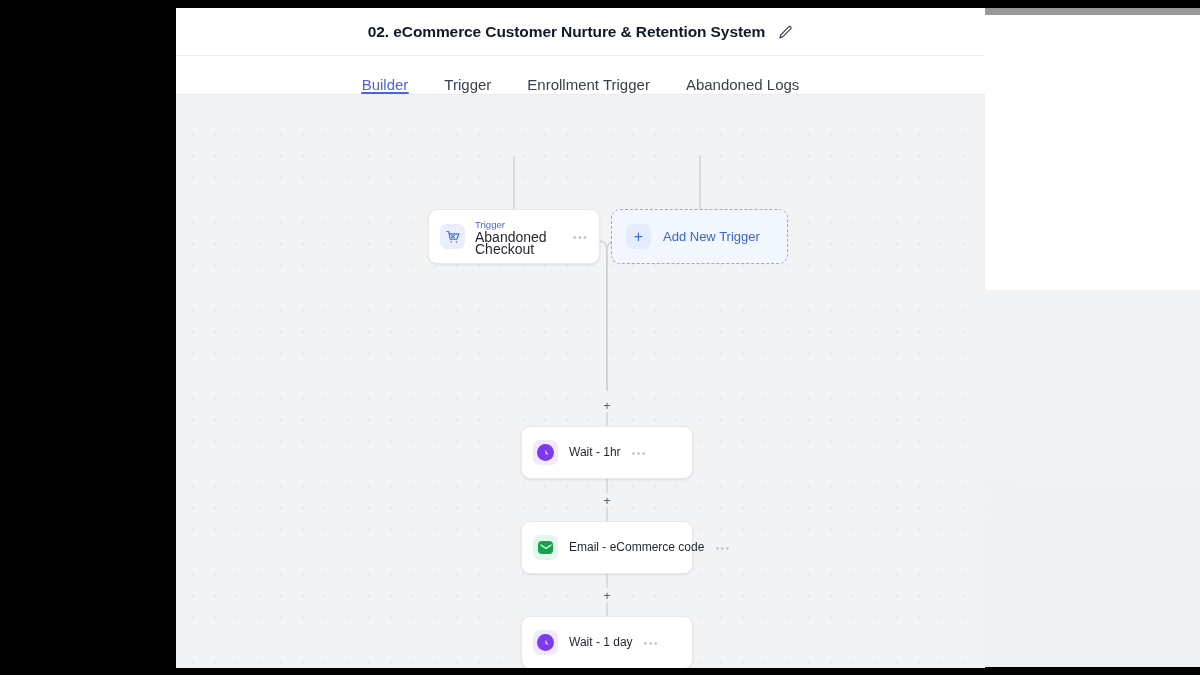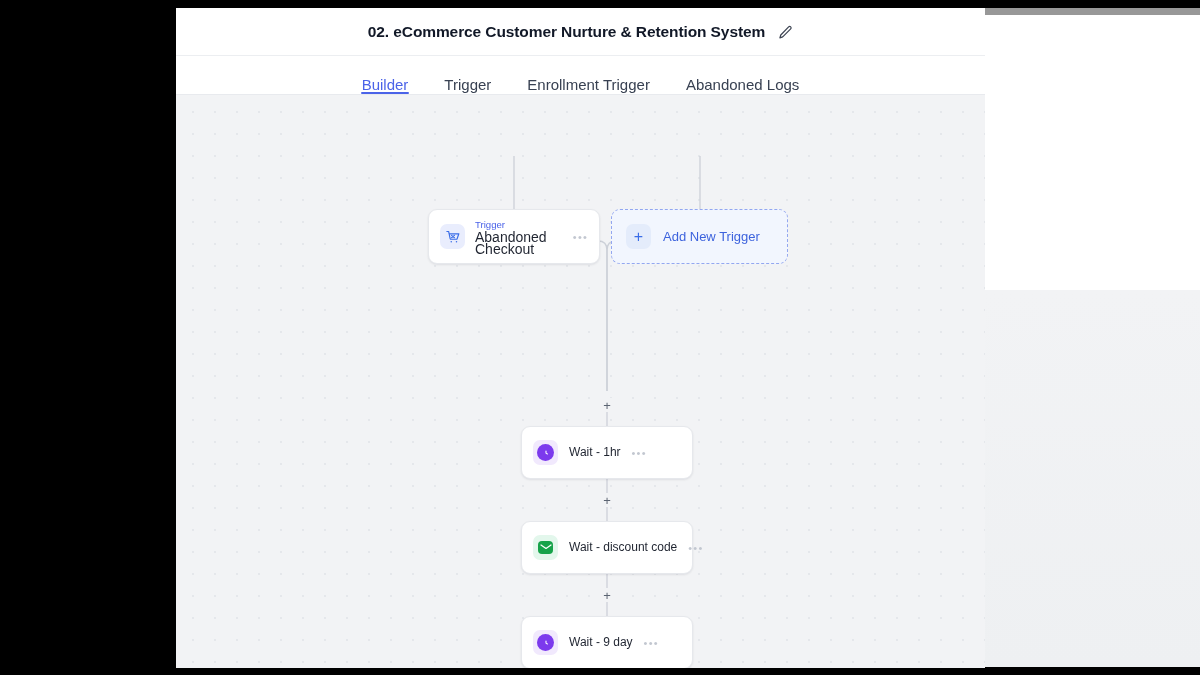--- a/index.html
+++ b/index.html
@@ -252,33 +252,33 @@
         </div>
 
         <div class="node step" id="node-email">
           <div class="node-icon icon-green">
             <span class="dot-badge dot-green" style="border-radius:4px;width:15px;height:13px;">
               <svg width="12" height="10" viewBox="0 0 24 20" fill="none" stroke="#ffffff" stroke-width="2.4" stroke-linecap="round" stroke-linejoin="round">
                 <path d="M2 4l10 7 10-7"></path>
               </svg>
             </span>
           </div>
-          <div class="node-title">Wait - discount code</div>
+          <div class="node-title">Email - eCommerce code</div>
           <div class="dots-menu">•••</div>
         </div>
 
         <div class="node step" id="node-wait-1d">
           <div class="node-icon icon-purple">
             <span class="dot-badge dot-purple">
               <svg width="10" height="10" viewBox="0 0 24 24" fill="none" stroke="#ffffff" stroke-width="2.6" stroke-linecap="round" stroke-linejoin="round">
                 <path d="M12 7v5.3l3.4 2"></path>
               </svg>
             </span>
           </div>
-          <div class="node-title">Wait - 9 day</div>
+          <div class="node-title">Wait - 1 day</div>
           <div class="dots-menu">•••</div>
         </div>
 
         <div class="plus-handle" id="plus-1">+</div>
         <div class="plus-handle" id="plus-2">+</div>
         <div class="plus-handle" id="plus-3">+</div>
 
       </div>
     </div>
   </div>

